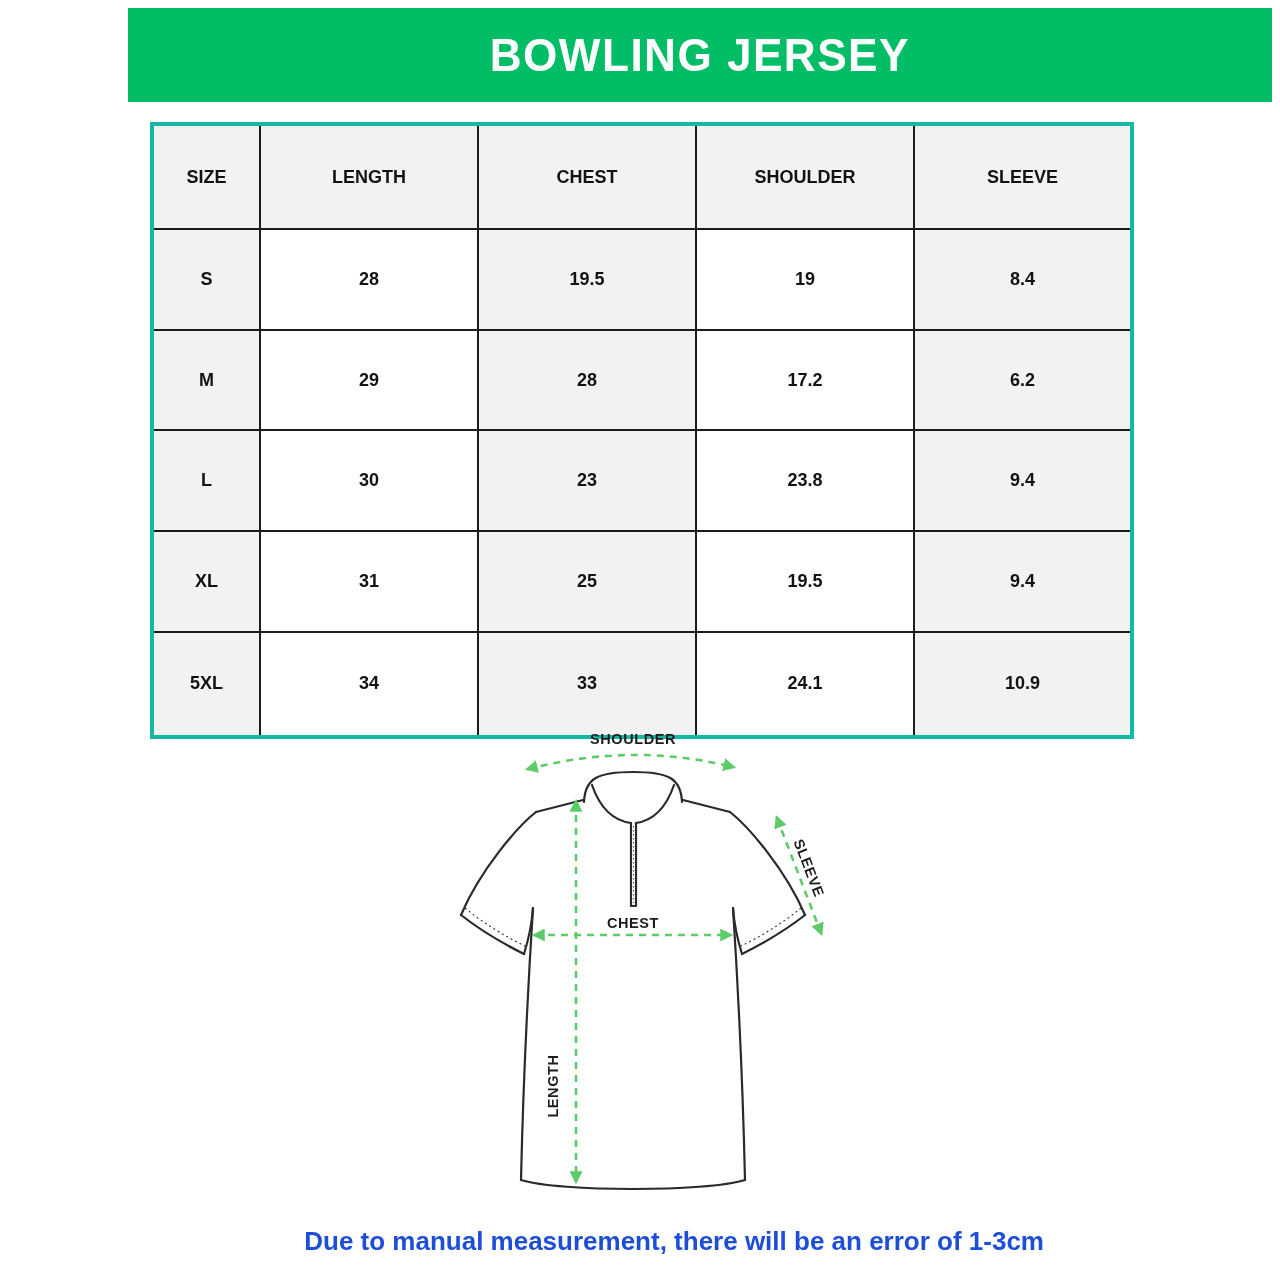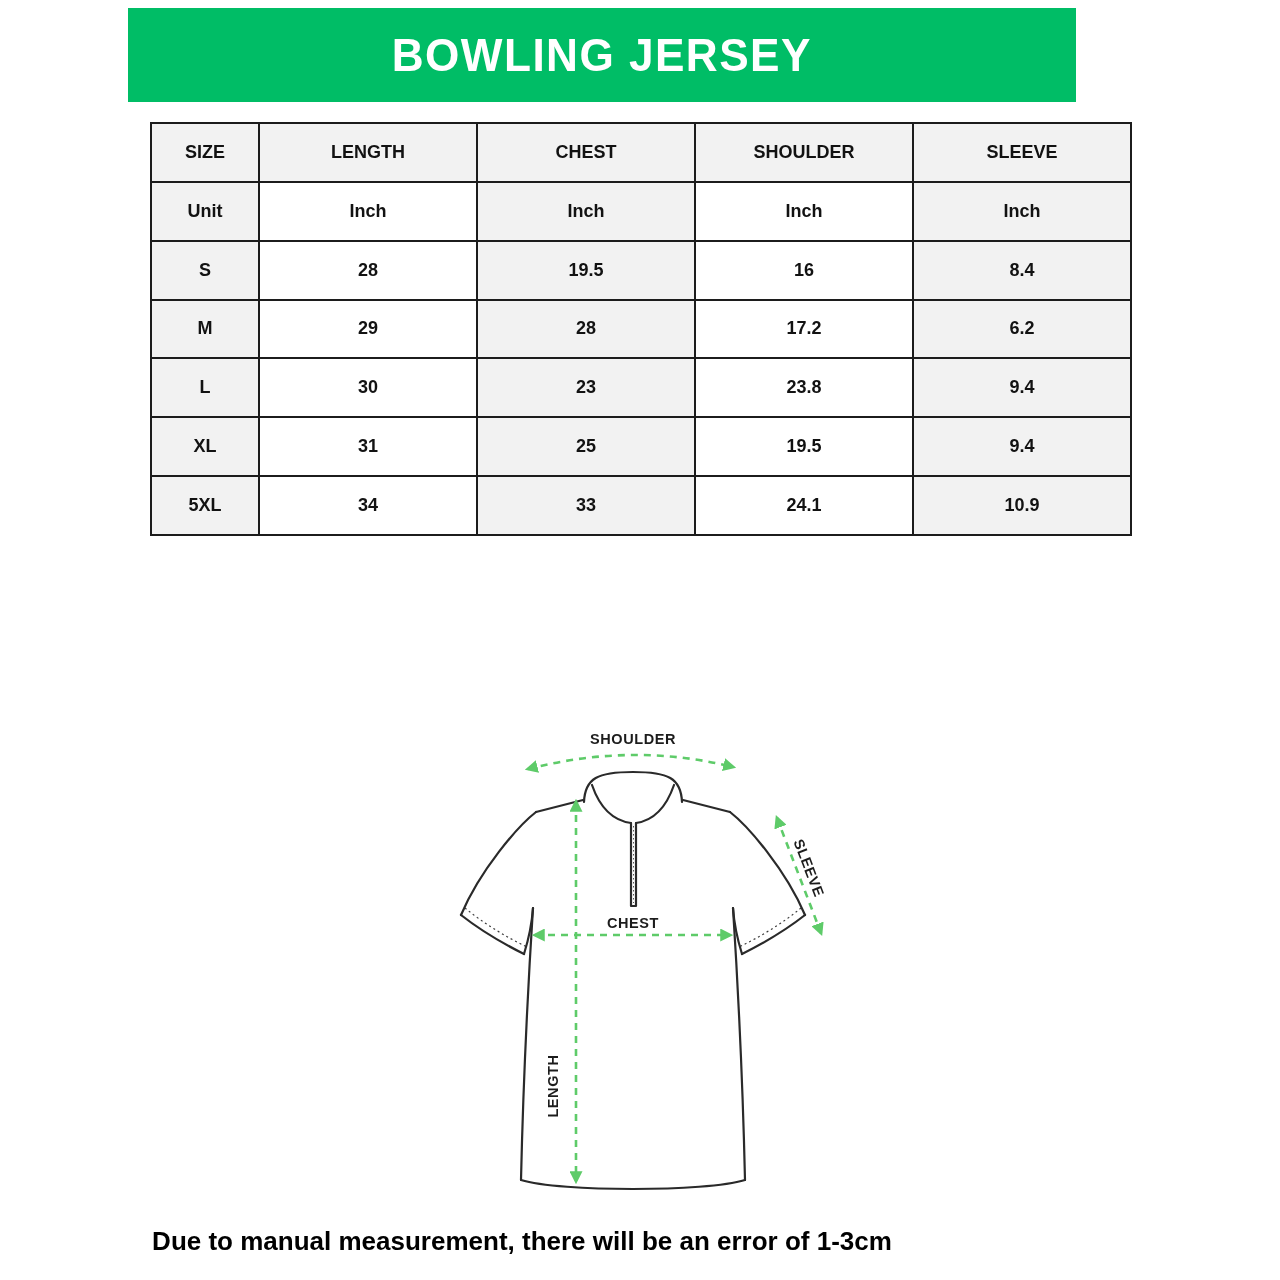--- a/index.html
+++ b/index.html
@@ -5,33 +5,33 @@
   html,body{margin:0;padding:0;background:#ffffff;}
   body{
     position:relative;
     width:1280px;height:1280px;
     font-family:"Liberation Sans", sans-serif;
     color:#111;
     overflow:hidden;
   }
   
   .banner{
-    position:absolute;left:128px;top:8px;width:948px;height:94px;
+    position:absolute;left:128px;top:8px;width:1144px;height:94px;
     background:#00bd66;
     display:flex;align-items:center;justify-content:center;
   }
   .banner h1{
     margin:0;color:#ffffff;font-size:46px;font-weight:800;
     letter-spacing:1.5px;transform:scaleX(.96);
   }
   
   table.size-chart{
-    position:absolute;left:150px;top:122px;width:980px;height:414px;
+    position:absolute;left:150px;top:122px;width:980px;height:617px;
     border-collapse:collapse;table-layout:fixed;
-    border:2px solid #14b8a6;
+    border:4px solid #14b8a6;
   }
   table.size-chart th,table.size-chart td{
     border:2px solid #1c1c1c;
     text-align:center;vertical-align:middle;
     font-size:18px;font-weight:700;color:#121212;
     padding:0;
   }
   table.size-chart tr td:nth-child(odd){background:#f2f2f2;}
   table.size-chart tr td:nth-child(even){background:#ffffff;}
   table.size-chart tr.head th{background:#f2f2f2;}
@@ -41,21 +41,21 @@
     font-family:"Liberation Sans", sans-serif;
     font-weight:700;font-size:14.5px;letter-spacing:.6px;fill:#1c1c1c;
   }
   .outline{fill:none;stroke:#2a2a2a;stroke-width:2.2;stroke-linecap:round;stroke-linejoin:round;}
   .stitch{fill:none;stroke:#3a3a3a;stroke-width:1.2;stroke-dasharray:2 3;}
   .teeth{fill:none;stroke:#555;stroke-width:1;stroke-dasharray:1.5 2.5;}
   .measure{fill:none;stroke:#5ecb69;stroke-width:2.6;stroke-dasharray:7 6;}
   
   .disclaimer{
     position:absolute;left:0;top:1226px;width:1044px;
-    text-align:center;font-size:26px;font-weight:700;color:#000000;
+    text-align:right;font-size:26px;font-weight:700;color:#1d4ed8;
   }
 </style>
 </head>
 <body>
 
 <div class="banner">
   <h1>BOWLING JERSEY</h1>
 </div>
 
 <table class="size-chart">
@@ -68,31 +68,24 @@
   </colgroup>
   <tbody>
       <tr class="head">
     <th>SIZE</th>
     <th>LENGTH</th>
     <th>CHEST</th>
     <th>SHOULDER</th>
     <th>SLEEVE</th>
   </tr>
   <tr>
-    <td>Unit</td>
-    <td>Inch</td>
-    <td>Inch</td>
-    <td>Inch</td>
-    <td>Inch</td>
-  </tr>
-  <tr>
     <td>S</td>
     <td>28</td>
     <td>19.5</td>
-    <td>16</td>
+    <td>19</td>
     <td>8.4</td>
   </tr>
   <tr>
     <td>M</td>
     <td>29</td>
     <td>28</td>
     <td>17.2</td>
     <td>6.2</td>
   </tr>
   <tr>

